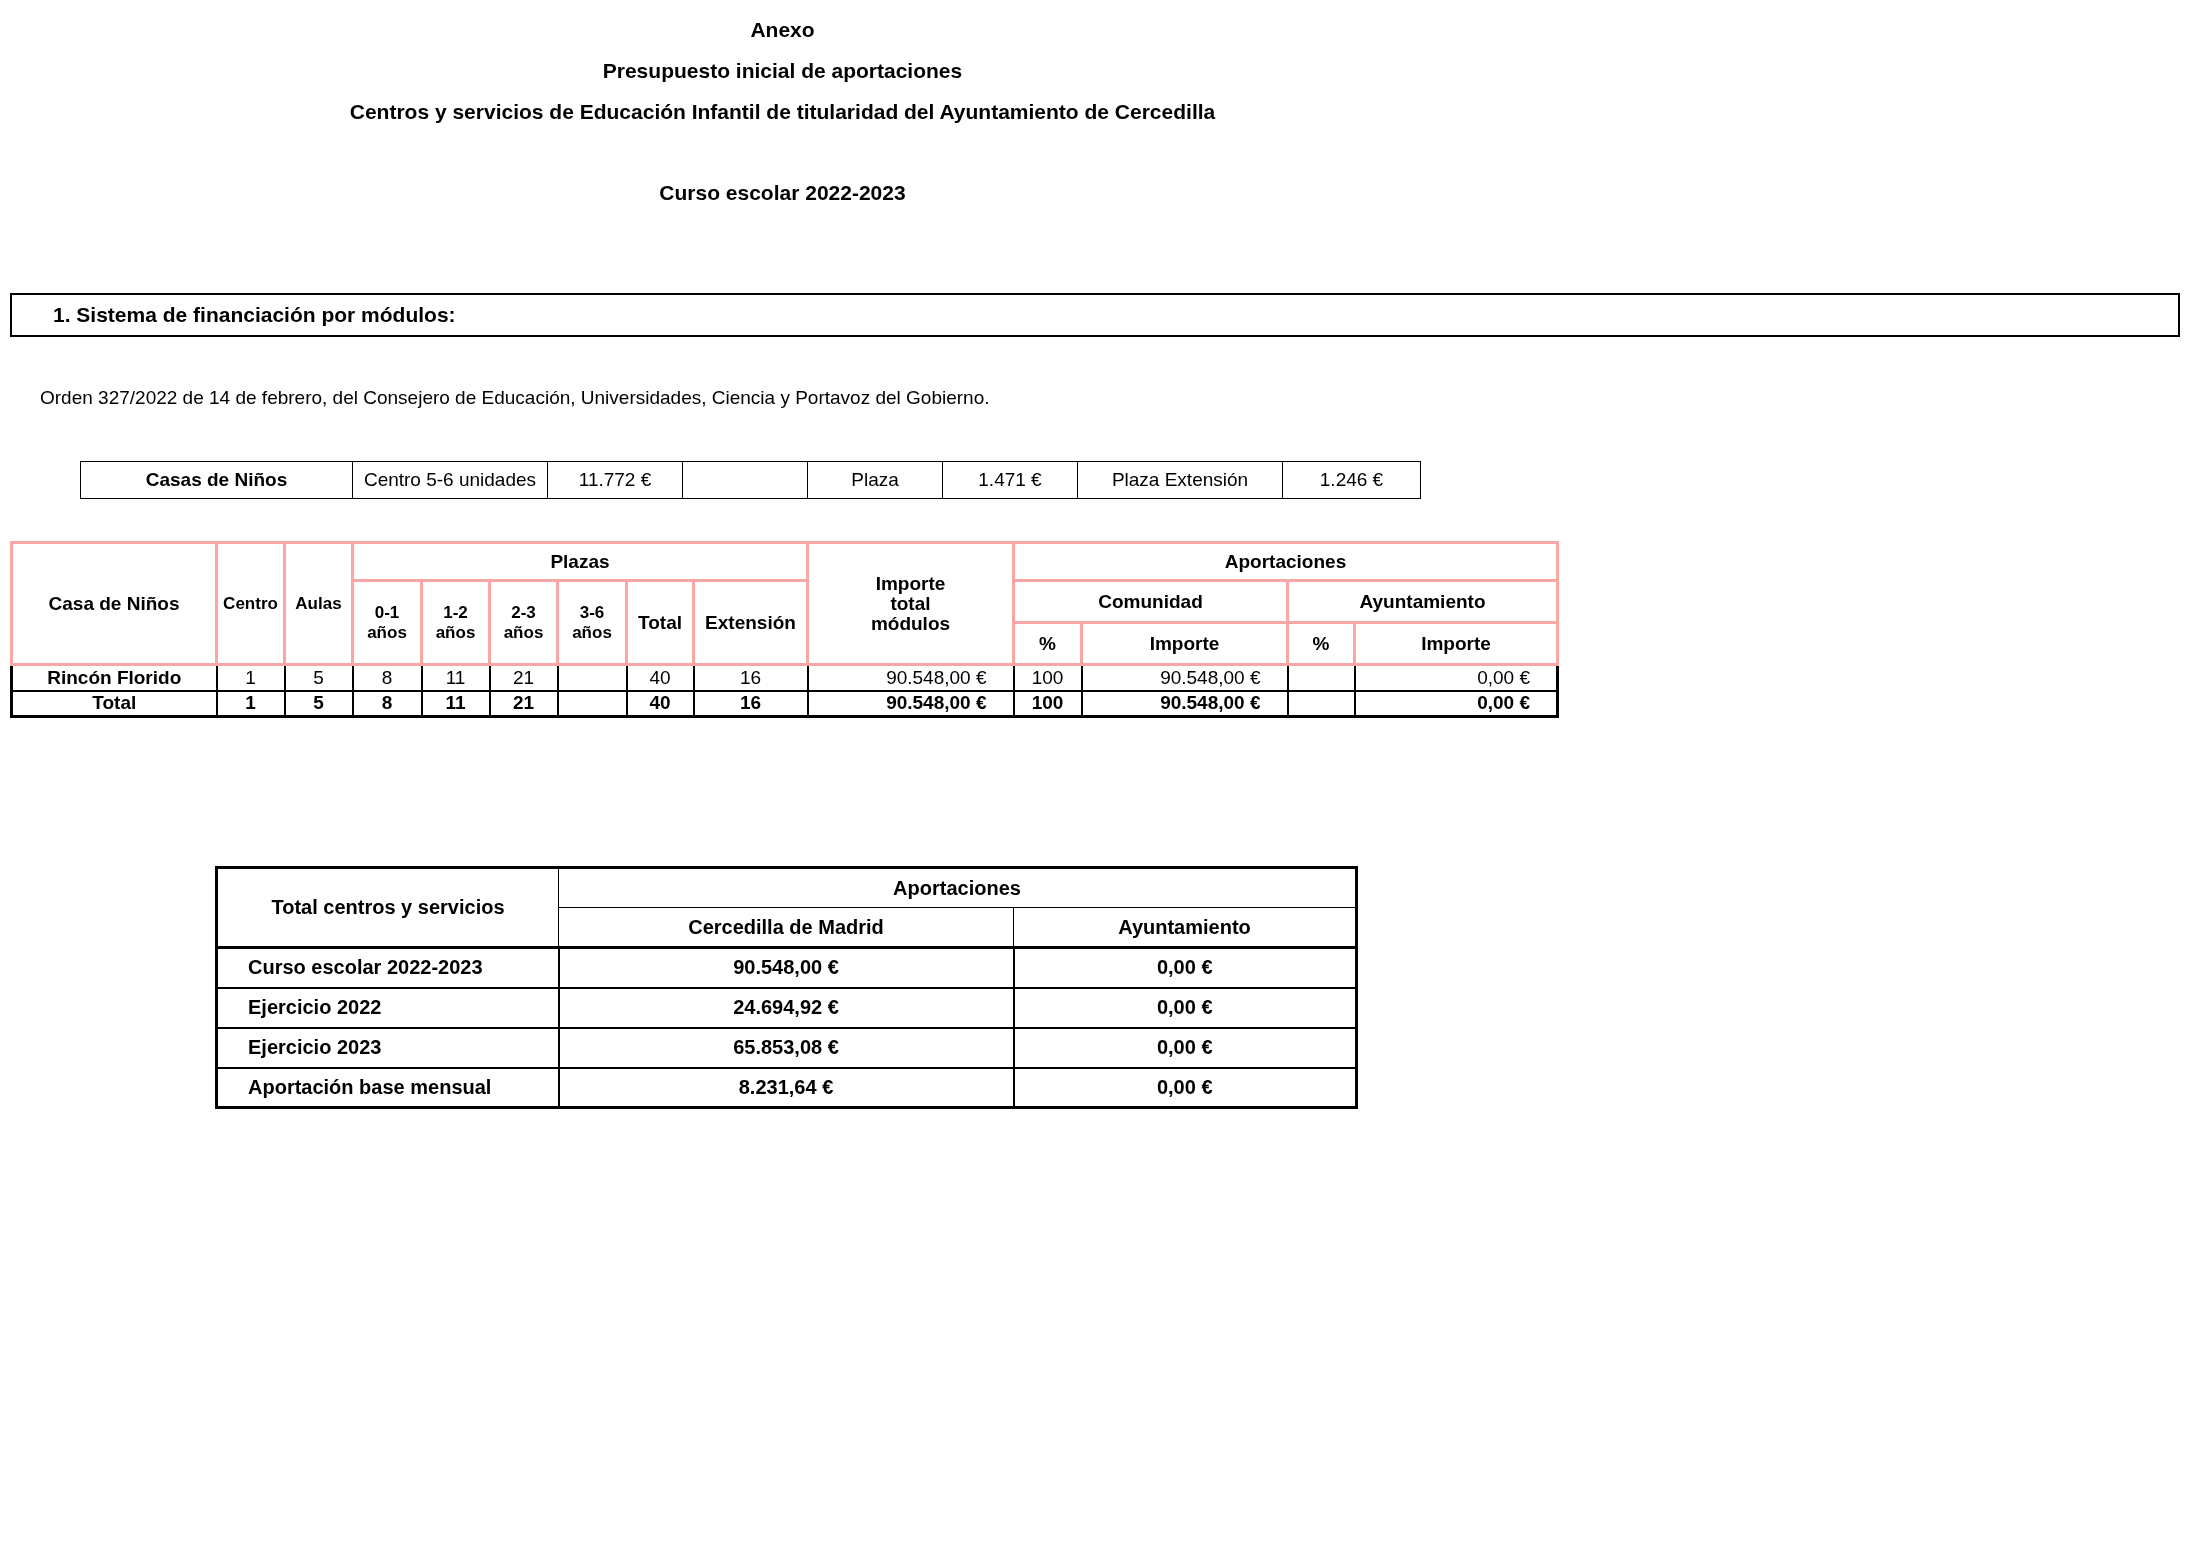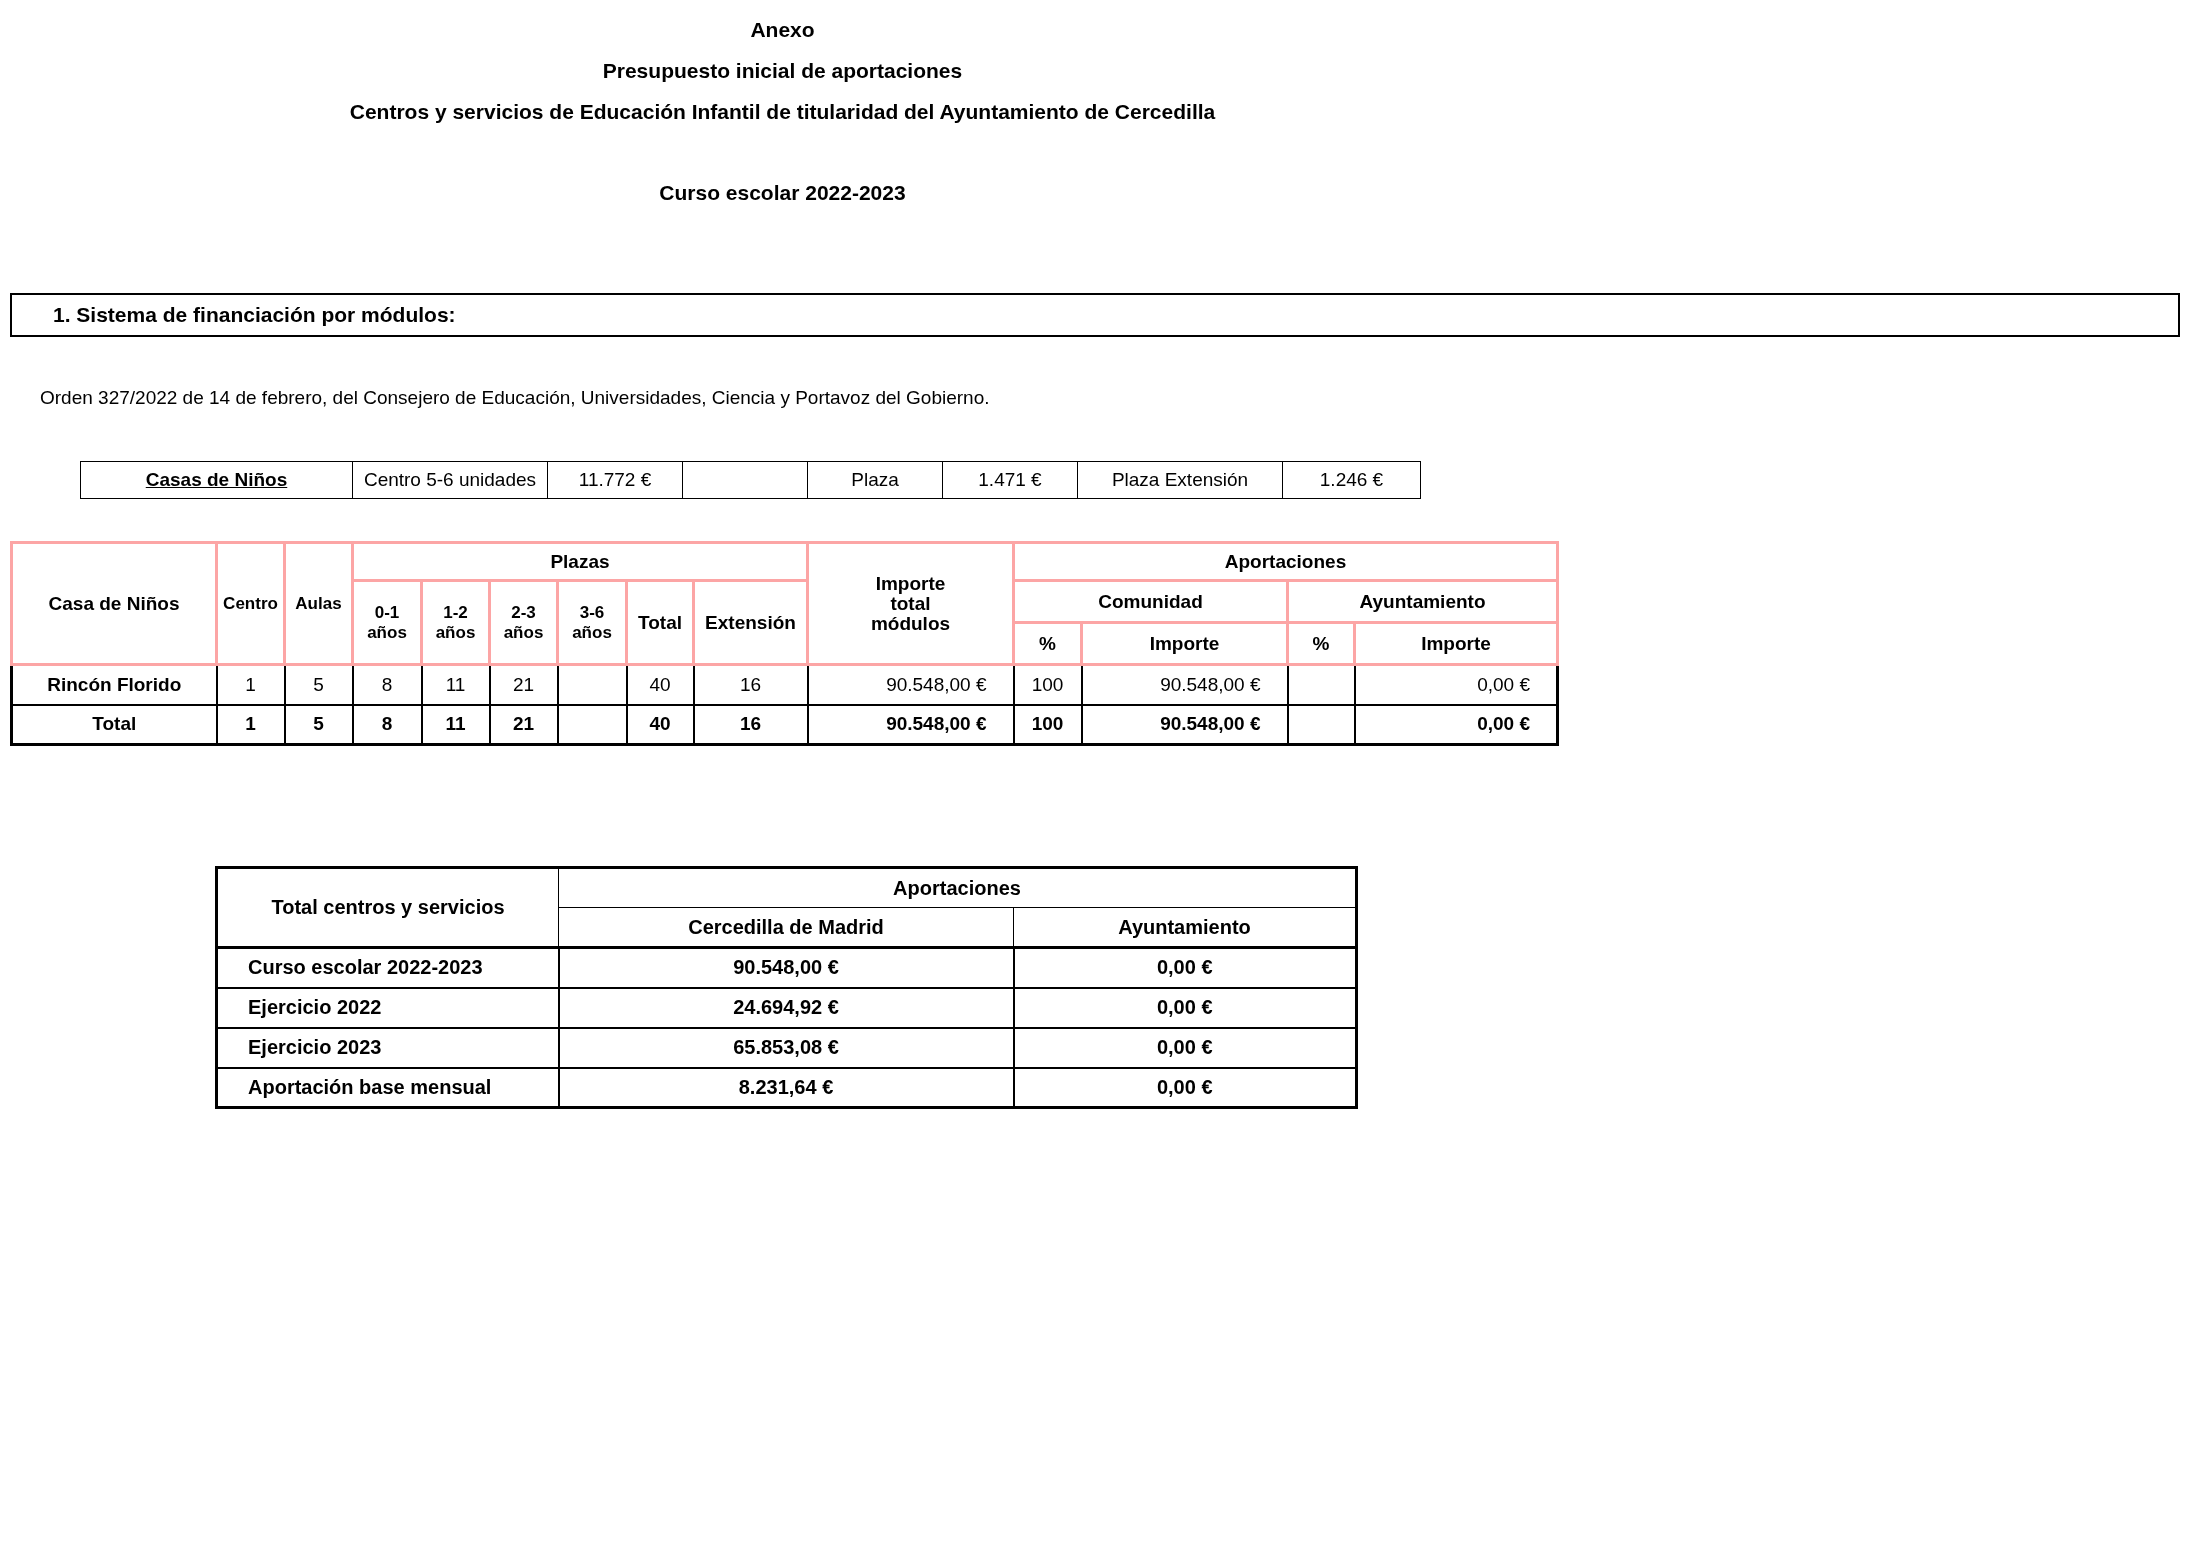--- a/index.html
+++ b/index.html
@@ -28,34 +28,34 @@
   
   .paragraph { position:absolute; left:40px; top:381px; font-size:19px; line-height:22px; }
 
   
   table { border-collapse:collapse; table-layout:fixed; }
   th, td { vertical-align:middle; overflow:hidden; }
 
   
   .rates-table { position:absolute; left:80px; top:455px; }
   .rates-table td { border:1px solid #000; height:37px; text-align:center; font-size:19px; }
-  .rates-table td.bold { font-weight:bold;text-decoration:underline; }
+  .rates-table td.bold { font-weight:bold; }
 
   
   .modules-table { position:absolute; left:10px; top:535px; border:3px solid #000; }
   .modules-table th { border:3px solid #fca5a5; font-weight:bold; font-size:19px; text-align:center; }
   .modules-table td { border:2px solid #000; font-size:19px; text-align:center; }
   .modules-table .small { font-size:17px; }
   .modules-table .multiline { white-space:pre-line; line-height:20px; }
   .modules-table .money { text-align:right; padding-right:26px; }
   .modules-table td.bold { font-weight:bold; }
   .modules-table tr.hA { height:38px; }
   .modules-table tr.hB { height:42px; }
   .modules-table tr.hC { height:42px; }
-  .modules-table tbody tr { height:40px; }
+  .modules-table tbody tr { height:26px; }
   .modules-table tr.total-row td { font-weight:bold; }
 
   
   .summary-table { position:absolute; left:215px; top:860px; border:3px solid #000; }
   .summary-table th { border:1px solid #000; font-size:20px; font-weight:bold; text-align:center; height:40px; }
   .summary-table td { border:2px solid #000; font-size:20px; font-weight:bold; height:40px; text-align:center; }
   .summary-table .thick-bottom { border-bottom:3px solid #000; }
   .summary-table td.label { text-align:left; padding-left:30px; }
 </style>
 </head>

